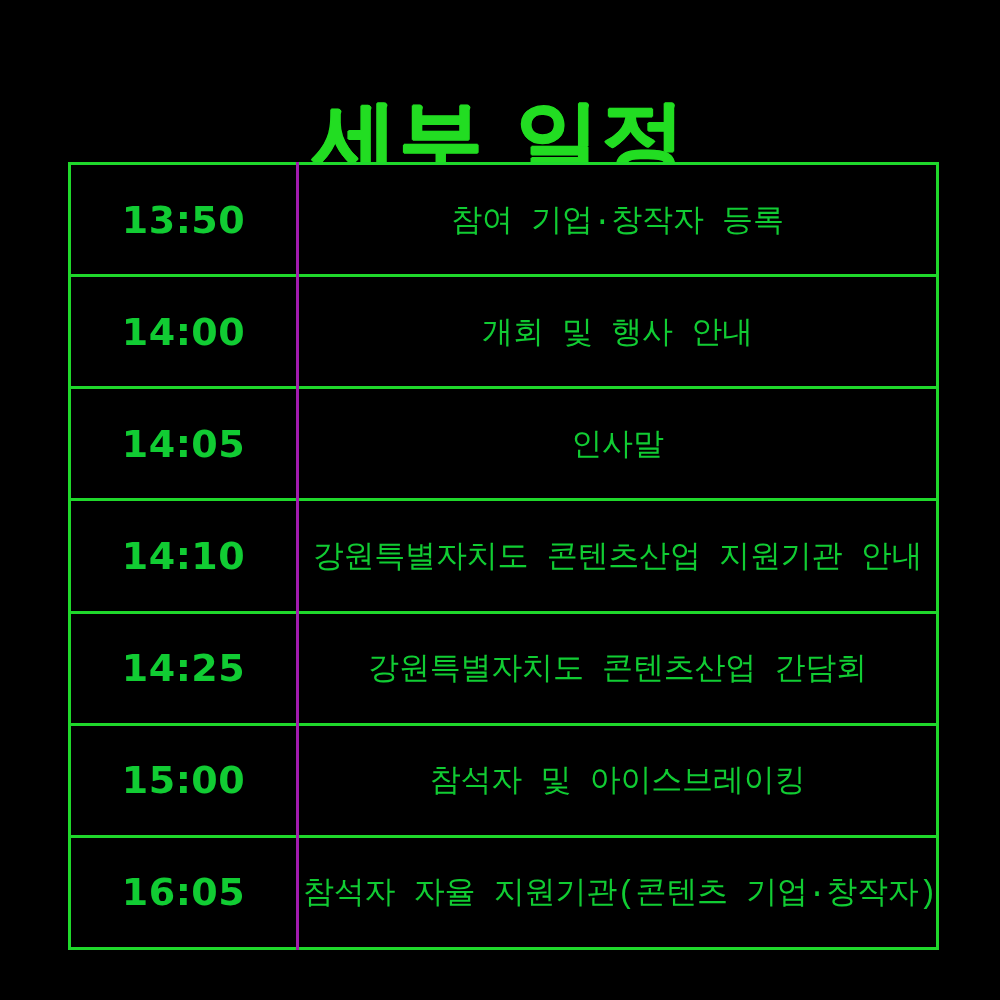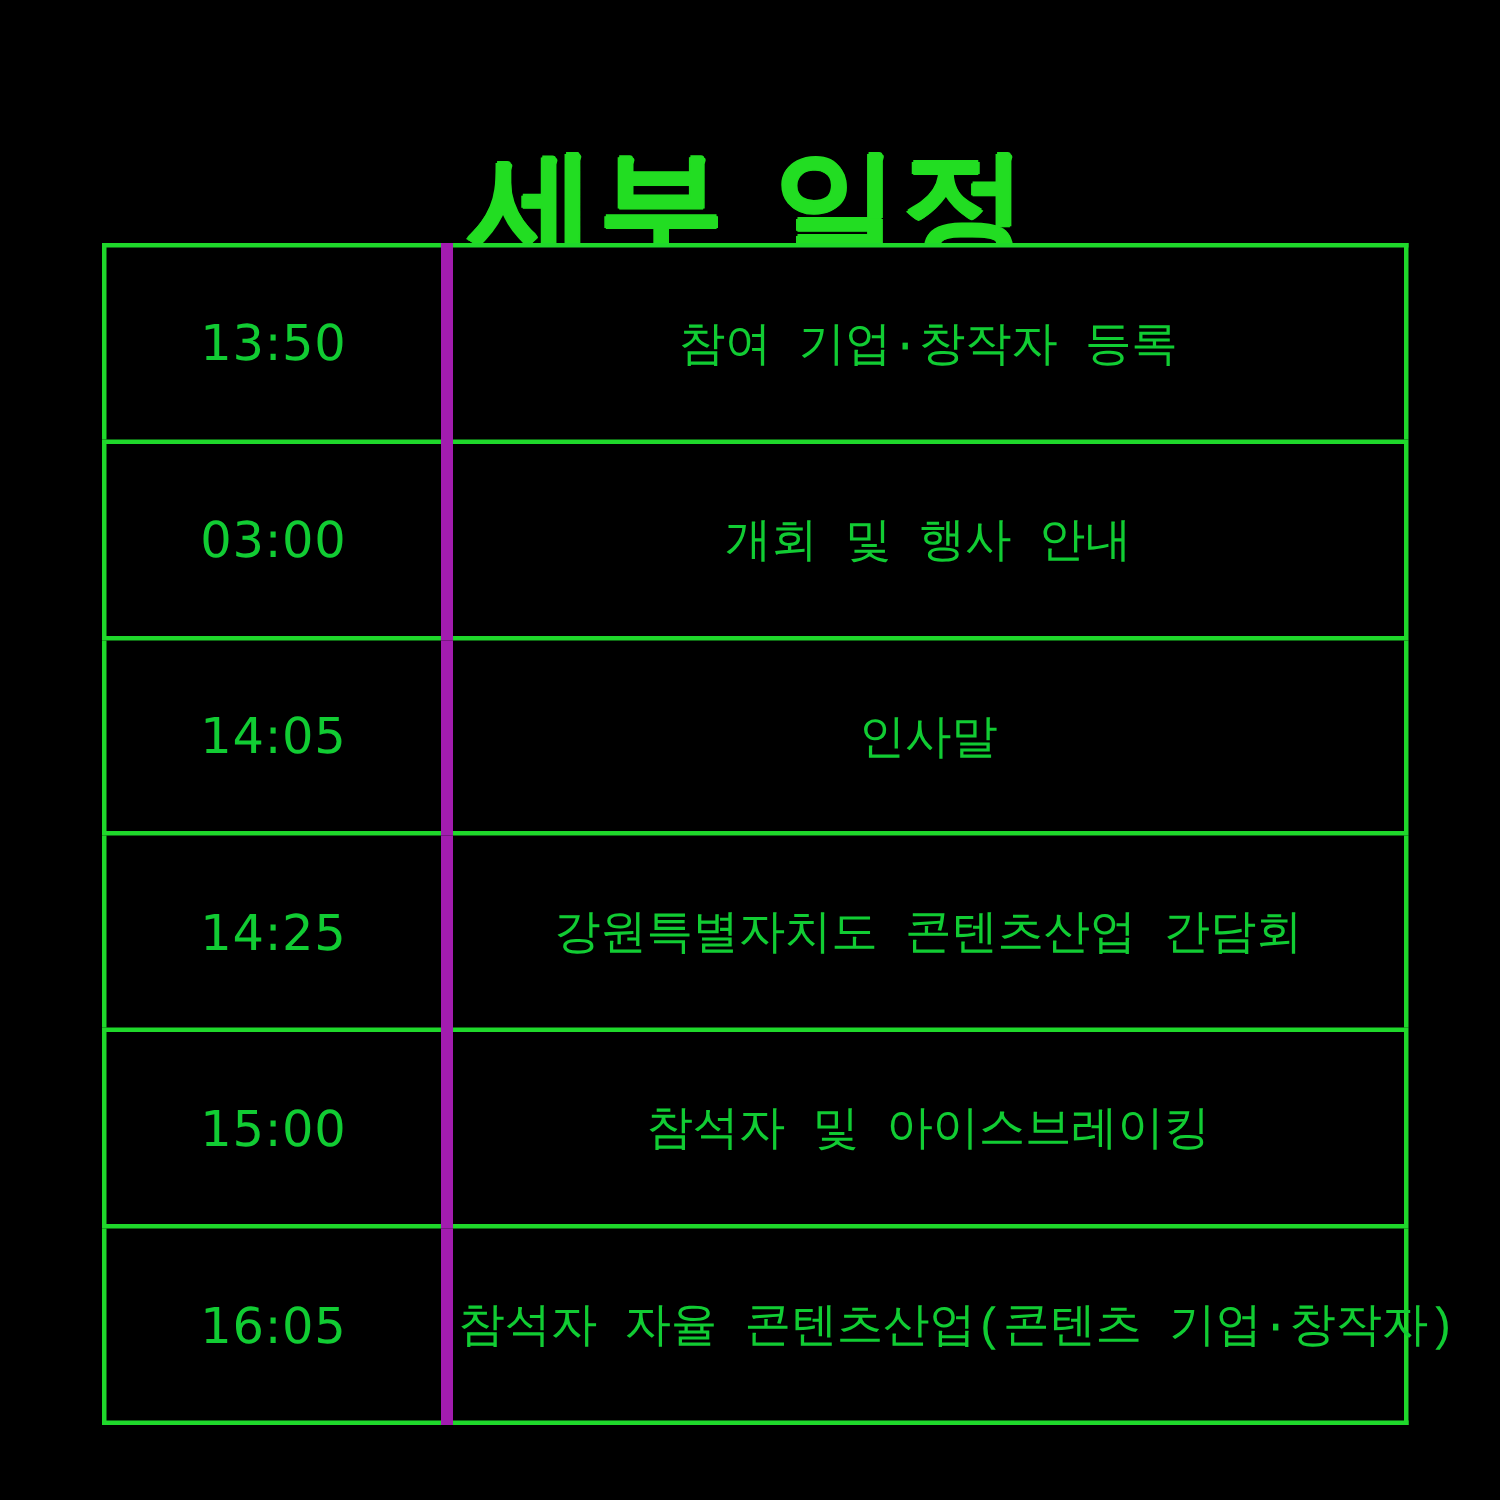--- a/index.html
+++ b/index.html
@@ -73,23 +73,23 @@
   }
   .schedule-table td {
     padding: 0 4px;
     text-align: center;
     vertical-align: middle;
     color: #11cc33;
     background: #000000;
     box-sizing: border-box;
   }
   .schedule-table td.cell-time {
-    border-right: 8px solid #a21caf;
-    font-size: 33px;
-    font-weight: 400;
+    border-right: 3px solid #a21caf;
+    font-size: 38px;
+    font-weight: 700;
     letter-spacing: 0.5px;
     white-space: nowrap;
   }
   .schedule-table td.cell-event {
     font-size: 31px;
     font-weight: 400;
     letter-spacing: -0.2px;
     white-space: nowrap;
     font-family: Liberation Mono, monospace;
   }
@@ -109,43 +109,47 @@
       <col class="col-event">
     </colgroup>
     <tbody>
 
       <tr>
         <td class="cell-time">13:50</td>
         <td class="cell-event">참여 기업·창작자 등록</td>
       </tr>
 
       <tr>
-        <td class="cell-time">03:00</td>
+        <td class="cell-time">14:00</td>
         <td class="cell-event">개회 및 행사 안내</td>
       </tr>
 
       <tr>
         <td class="cell-time">14:05</td>
         <td class="cell-event">인사말</td>
       </tr>
 
+      <tr>
+        <td class="cell-time">14:10</td>
+        <td class="cell-event">강원특별자치도 콘텐츠산업 지원기관 안내</td>
+      </tr>
 
       <tr>
         <td class="cell-time">14:25</td>
         <td class="cell-event">강원특별자치도 콘텐츠산업 간담회</td>
       </tr>
 
 
       <tr>
         <td class="cell-time">15:00</td>
         <td class="cell-event">참석자 및 아이스브레이킹</td>
       </tr>
 
       <tr>
         <td class="cell-time">16:05</td>
-        <td class="cell-event">참석자 자율 콘텐츠산업(콘텐츠 기업·창작자)</td>
+        <td class="cell-event">참석자 자율 지원기관(콘텐츠 기업·창작자)</td>
       </tr>
 
 
     </tbody>
   </table>
 
 </div>
 
 </body></html>

